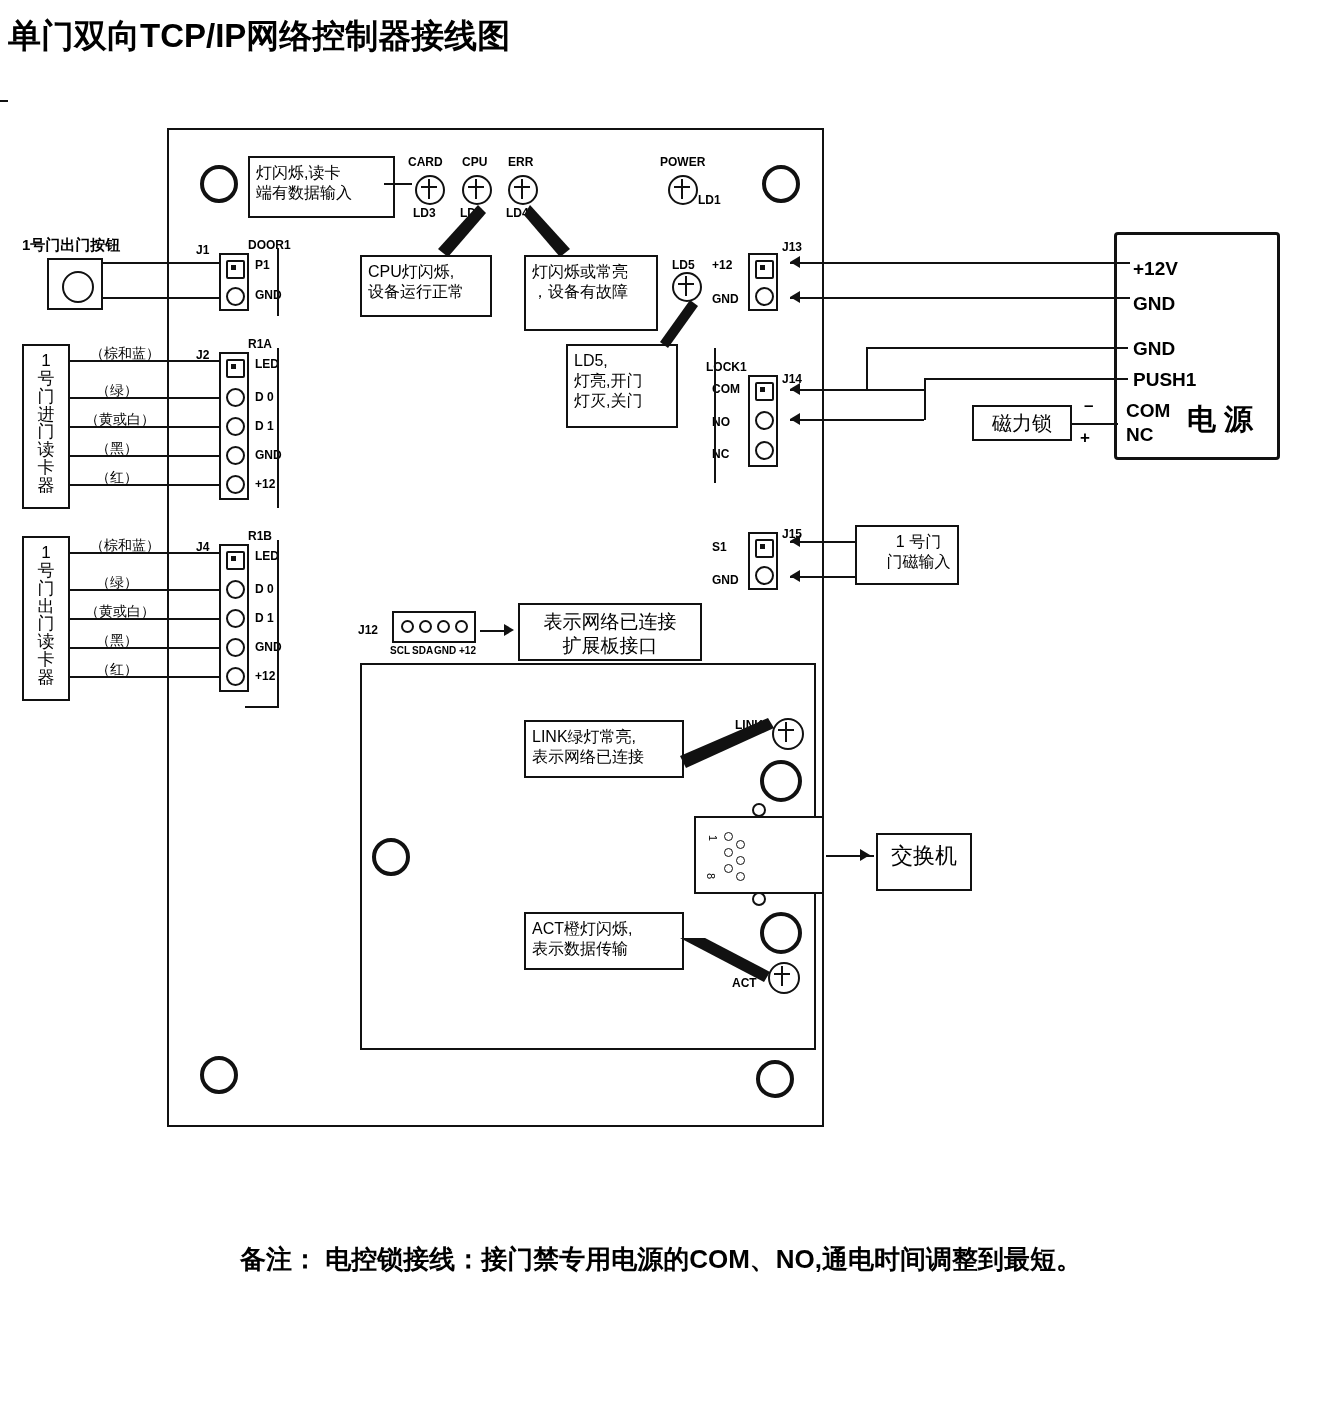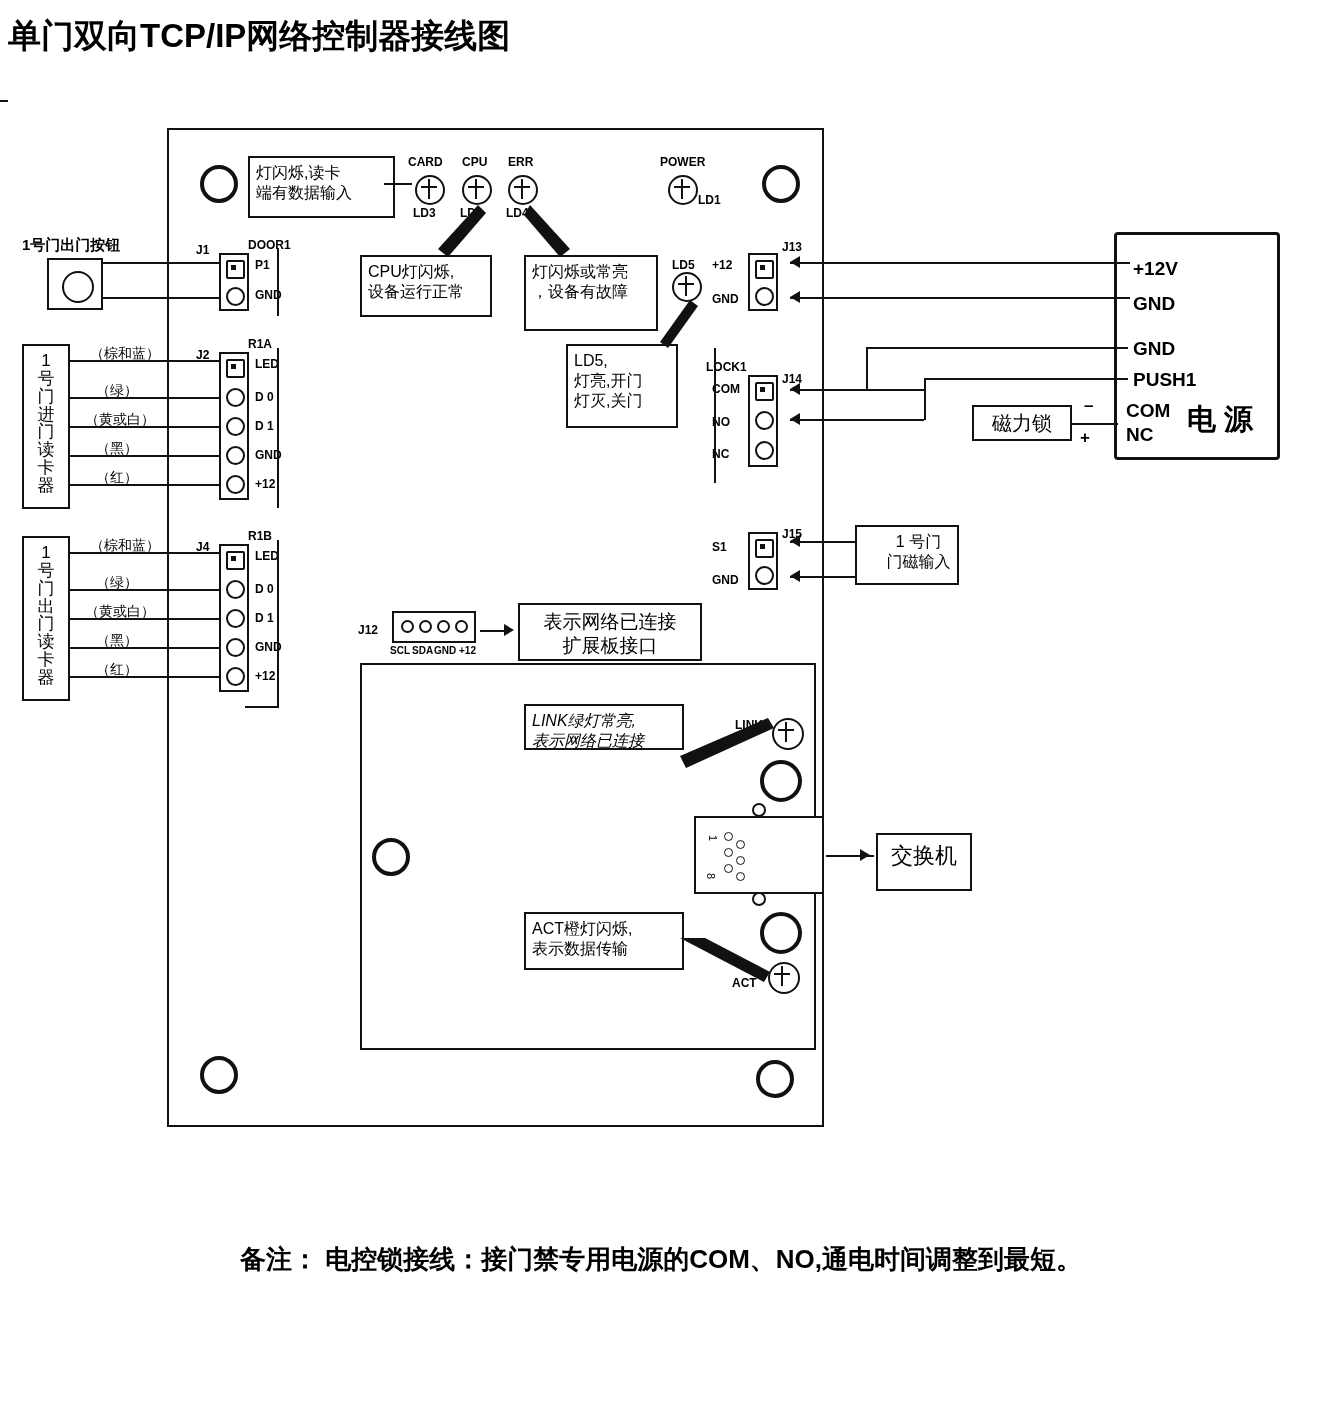--- a/index.html
+++ b/index.html
@@ -301,21 +301,21 @@
     <div>扩展板接口</div>
 </div>
 <div class="abs ln hln" style="left:480px;top:630px;width:28px;"></div>
 <div class="abs arrow arr-r" style="left:504px;top:624px;"></div>
 
 <div class="abs" id="subboard"></div>
 <div class="abs screw" style="left:372px;top:838px;width:30px;height:30px;"></div>
 
 <div class="abs lbl" style="left:735px;top:718px;">LINK</div>
 <div class="abs led" style="left:772px;top:718px;width:28px;height:28px;"></div>
-<div class="abs callout" style="left:524px;top:704px;width:160px;height:46px;font-style:italic;">
+<div class="abs callout" style="left:524px;top:720px;width:160px;height:58px;">
   <div>LINK绿灯常亮,</div>
     <div>表示网络已连接</div>
 </div>
 <svg class="abs" style="left:680px;top:718px;width:96px;height:58px;">
   <polygon points="88,0 94,10 6,50 0,38" fill="#111"></polygon>
 </svg>
 
 <div class="abs screw" style="left:760px;top:760px;width:34px;height:34px;"></div>
 <div class="abs screw" style="left:760px;top:912px;width:34px;height:34px;"></div>
 

